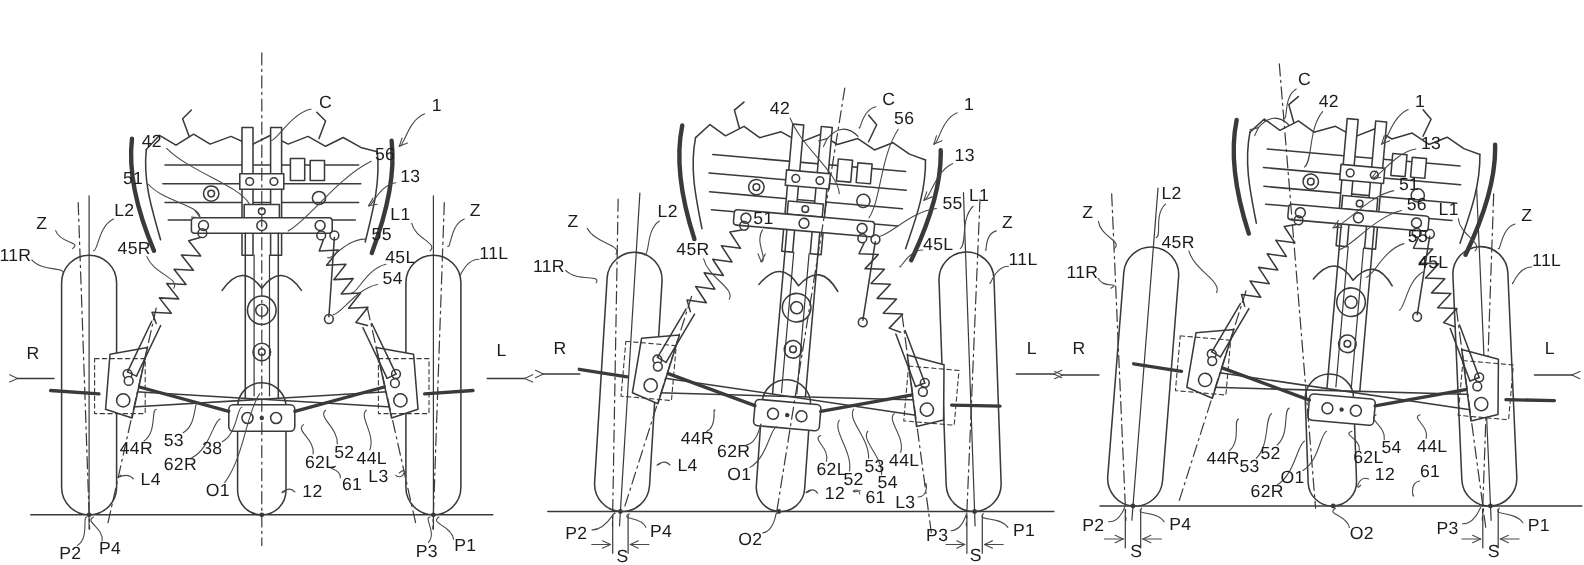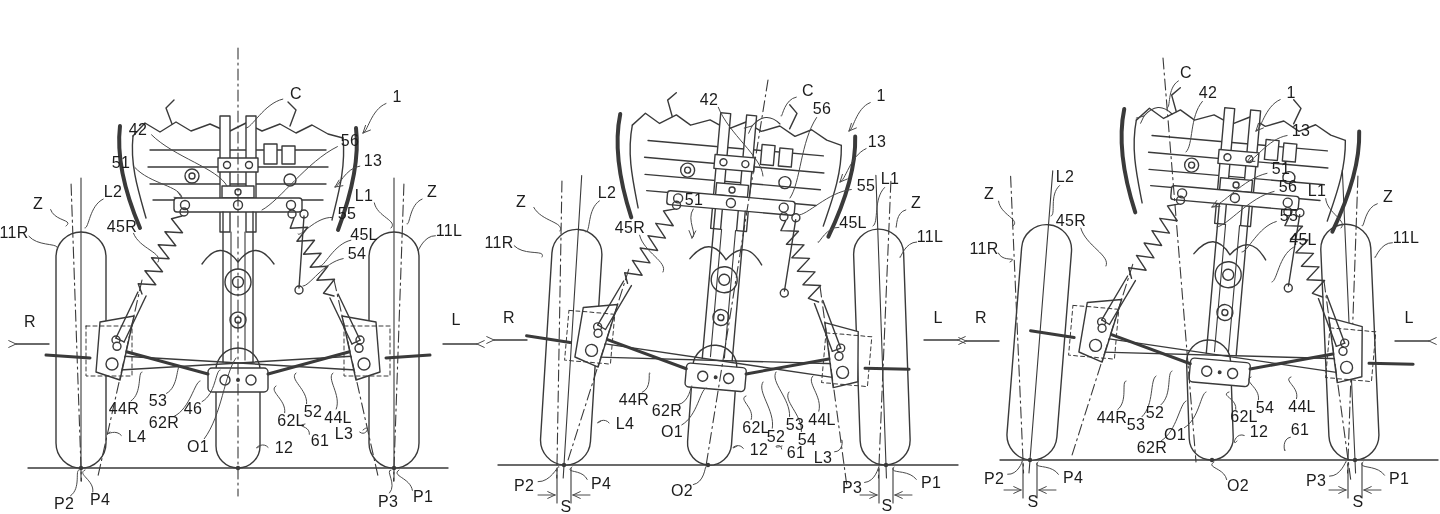--- a/index.html
+++ b/index.html
@@ -489,21 +489,21 @@
         <div class="lbl" style="left: 364px; top: 196px;">L1</div>
         <div class="lbl" style="left: 432px; top: 192px;">Z</div>
         <div class="lbl" style="left: 14px; top: 233px;">11R</div>
         <div class="lbl" style="left: 122px; top: 227px;">45R</div>
         <div class="lbl" style="left: 347px; top: 214px;">55</div>
         <div class="lbl" style="left: 364px; top: 235px;">45L</div>
         <div class="lbl" style="left: 357px; top: 254px;">54</div>
         <div class="lbl" style="left: 449px; top: 231px;">11L</div>
         <div class="lbl" style="left: 124px; top: 409px;">44R</div>
         <div class="lbl" style="left: 158px; top: 401px;">53</div>
-        <div class="lbl" style="left: 193px; top: 409px;">46</div>
+        <div class="lbl" style="left: 193px; top: 409px;">38</div>
         <div class="lbl" style="left: 164px; top: 423px;">62R</div>
         <div class="lbl" style="left: 137px; top: 437px;">L4</div>
         <div class="lbl" style="left: 198px; top: 447px;">O1</div>
         <div class="lbl" style="left: 284px; top: 448px;">12</div>
         <div class="lbl" style="left: 291px; top: 421px;">62L</div>
         <div class="lbl" style="left: 313px; top: 412px;">52</div>
         <div class="lbl" style="left: 338px; top: 418px;">44L</div>
         <div class="lbl" style="left: 320px; top: 441px;">61</div>
         <div class="lbl" style="left: 344px; top: 434px;">L3</div>
         <div class="lbl" style="left: 64px; top: 504px;">P2</div>

